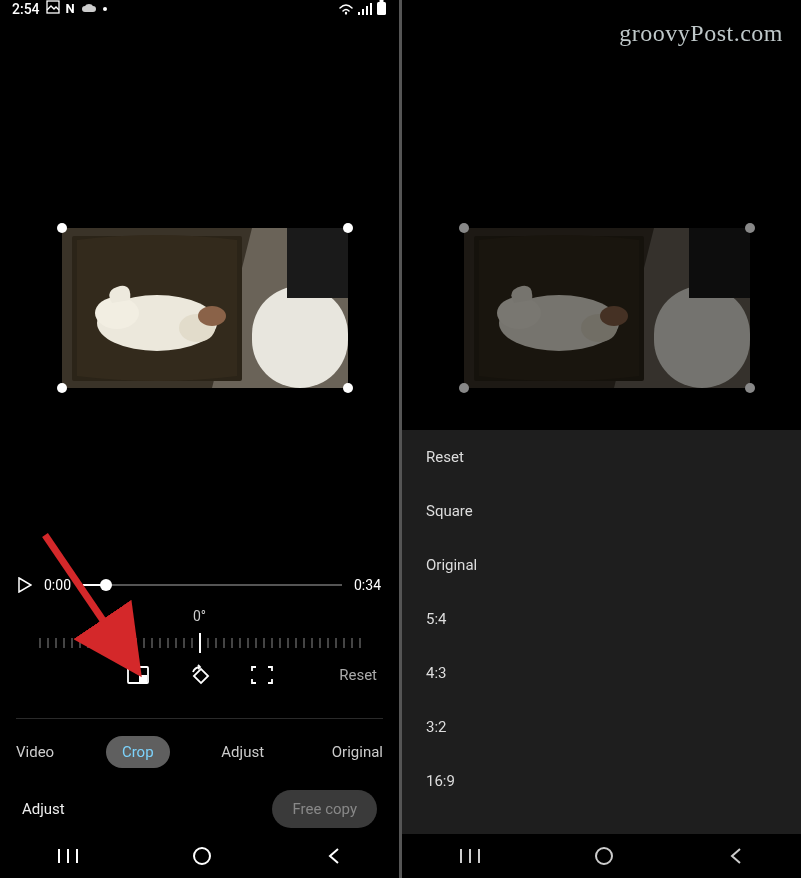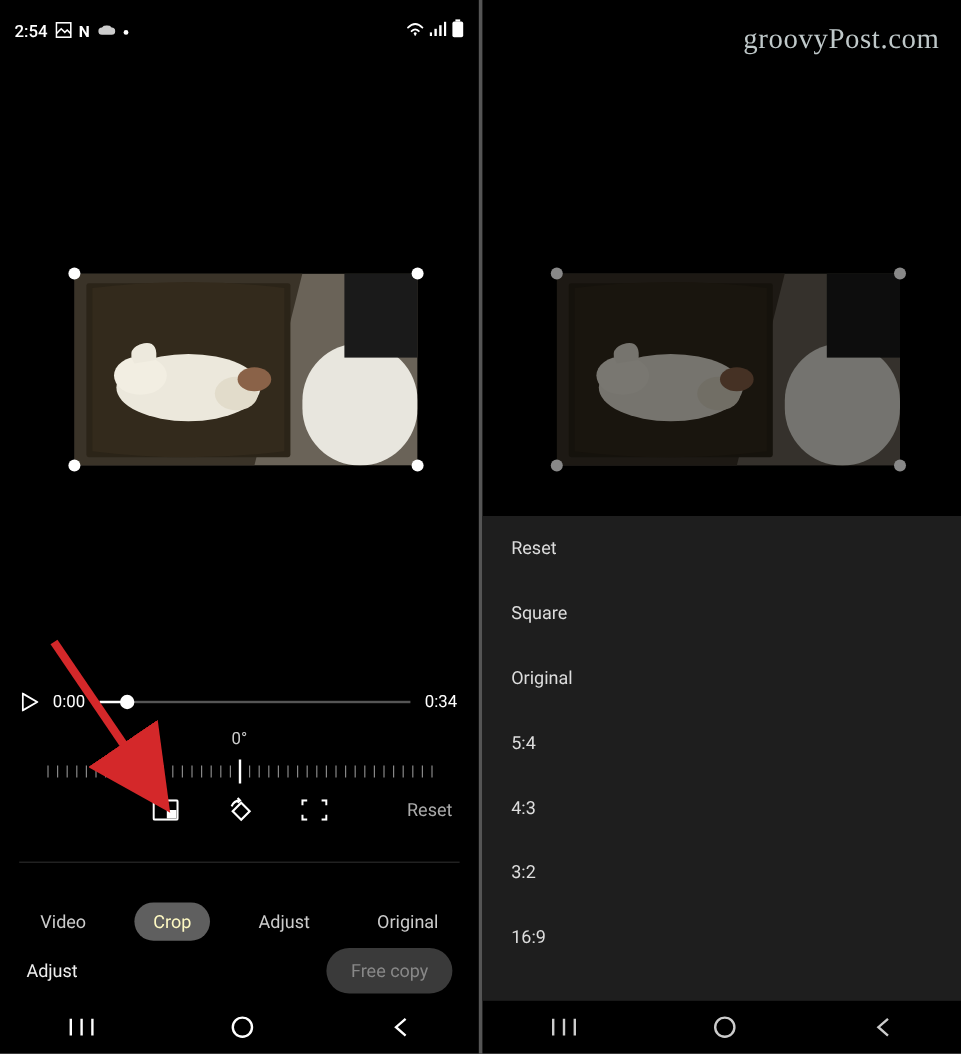--- a/index.html
+++ b/index.html
@@ -1,19 +1,19 @@
 <!DOCTYPE html>
 <html><head>
 <meta charset="utf-8">
 <style>
   * { margin: 0; padding: 0; box-sizing: border-box; }
   html, body { width: 801px; height: 878px; background: #555; font-family: -apple-system, Roboto, sans-serif; overflow: hidden; }
   .container { display: flex; gap: 3px; width: 801px; height: 878px; }
   .screen { width: 399px; height: 878px; background: #000; position: relative; color: #fff; }
-  .status-bar { height: 36px; display: flex; justify-content: space-between; align-items: flex-end; padding: 0 12px; font-size: 14px; font-weight: 500; }
+  .status-bar { height: 36px; display: flex; justify-content: space-between; align-items: flex-start; padding: 0 12px; font-size: 14px; font-weight: 500; }
   .status-left { display: flex; align-items: center; gap: 6px; }
   .status-right { display: flex; align-items: center; gap: 4px; }
   .watermark { position: absolute; top: 20px; right: 18px; color: #bfc8c9; font-family: Georgia, serif; font-size: 24px; letter-spacing: 0.5px; }
   .video-area { position: absolute; top: 228px; left: 62px; width: 286px; height: 160px; }
   .video-frame { width: 100%; height: 100%; position: relative; }
   .thumb-svg { width: 286px; height: 160px; display: block; }
   .crop-handle { position: absolute; width: 10px; height: 10px; background: #fff; border-radius: 50%; }
   .crop-handle.dim { background: #888; }
   .ch-tl { top: -5px; left: -5px; }
   .ch-tr { top: -5px; right: -5px; }
@@ -33,23 +33,23 @@
   .rotation-label { color: #ccc; font-size: 14px; margin-bottom: 6px; }
   .ticks { height: 26px; display: flex; justify-content: center; align-items: center; position: relative; }
   .ticks svg { display: block; }
 
   .crop-tools { position: absolute; top: 664px; left: 0; right: 0; display: flex; align-items: center; justify-content: center; gap: 40px; padding: 0 18px; }
   .crop-tools .reset { position: absolute; right: 22px; color: #aaa; font-size: 15px; }
   .tool-icon svg { display: block; }
 
   .divider { position: absolute; top: 718px; left: 16px; right: 16px; height: 1px; background: #2a2a2a; }
 
-  .tabs { position: absolute; top: 736px; left: 0; right: 0; display: flex; align-items: center; justify-content: center; gap: 24px; margin-top: 16px; }
+  .tabs { position: absolute; top: 736px; left: 0; right: 0; display: flex; align-items: center; justify-content: space-between; gap: 24px; }
   .tab { color: #ccc; font-size: 15px; padding: 7px 16px; border-radius: 20px; }
-  .tab.active { background: #5f5f5f; color: #fef9c3; }
+  .tab.active { background: #5f5f5f; color: #7dd3fc; }
 
   .bottom-actions { position: absolute; top: 790px; left: 0; right: 0; display: flex; justify-content: space-between; align-items: center; padding: 0 22px; }
   .cancel { color: #eee; font-size: 15px; }
   .save-copy { background: #3a3a3a; color: #888; padding: 10px 20px; border-radius: 22px; font-size: 15px; }
 
   .navbar { position: absolute; bottom: 0; left: 0; right: 0; height: 44px; display: flex; justify-content: space-around; align-items: center; }
   .nav-btn svg { display: block; }
 
   .arrow-annotation { position: absolute; top: 530px; left: 40px; pointer-events: none; }
 

